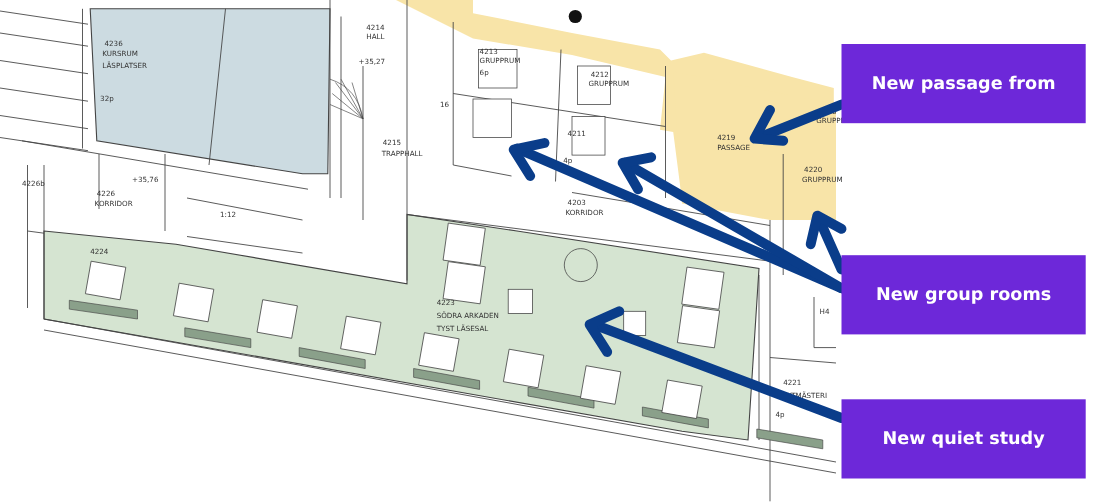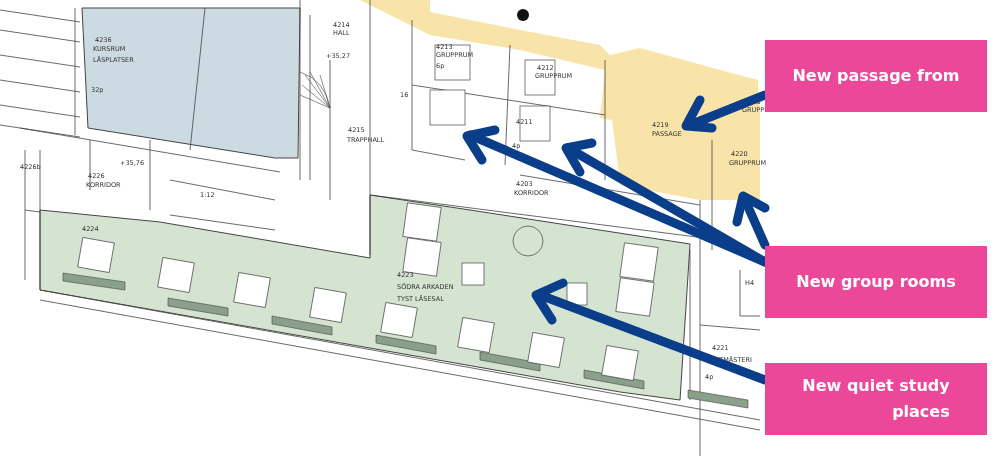--- a/index.html
+++ b/index.html
@@ -1,34 +1,34 @@
 <!DOCTYPE html>
 <html><head>
   <meta charset="utf-8">
   <style>
     html, body { margin: 0; padding: 0; background: #ffffff; }
     body { width: 1000px; height: 456px; position: relative; overflow: hidden; font-family: "DejaVu Sans", sans-serif; }
     #plan { position: absolute; left: 0; top: 0; width: 1000px; height: 456px; }
     .lbl { font-family: "DejaVu Sans", sans-serif; font-size: 6.5px; fill: #333; }
     .callout {
       position: absolute;
-      background: #ec4899;
+      background: #6d28d9;
       color: #ffffff;
       font-family: "DejaVu Sans", sans-serif;
       font-weight: bold;
       font-size: 16px;
       line-height: 26px;
       display: flex; align-items: center; justify-content: center;
-      text-align: right;
+      text-align: center;
       box-sizing: border-box;
       padding: 0 10px;
     }
     .callout span { display: block; }
     #callout-passage { left: 765px; top: 40px; width: 222px; height: 72px; }
-    #callout-group { left: 765px; top: 232px; width: 222px; height: 72px; margin-top: 14px; }
+    #callout-group { left: 765px; top: 232px; width: 222px; height: 72px; }
     #callout-quiet { left: 765px; top: 363px; width: 222px; height: 72px; }
   </style>
 </head>
 <body>
 
 <svg id="plan" viewBox="0 0 1000 456" xmlns="http://www.w3.org/2000/svg">
 
   <g>
     <polygon points="360,0 430,0 430,12 520,30 600,45 610,55 640,48 720,70 758,80 758,120 720,115 715,200 620,182 612,120 600,118 605,70 520,50 430,35 400,20" fill="#f8e4a8"></polygon>
     <polygon points="612,65 760,95 760,200 700,200 620,185" fill="#f8e4a8"></polygon>
@@ -185,15 +185,14 @@
 
 <div class="callout" id="callout-group">
   <div>
     <span>New group rooms</span>
   </div>
 </div>
 
 <div class="callout" id="callout-quiet">
   <div>
     <span>New quiet study</span>
-    <span>places</span>
   </div>
 </div>
 
 </body></html>

